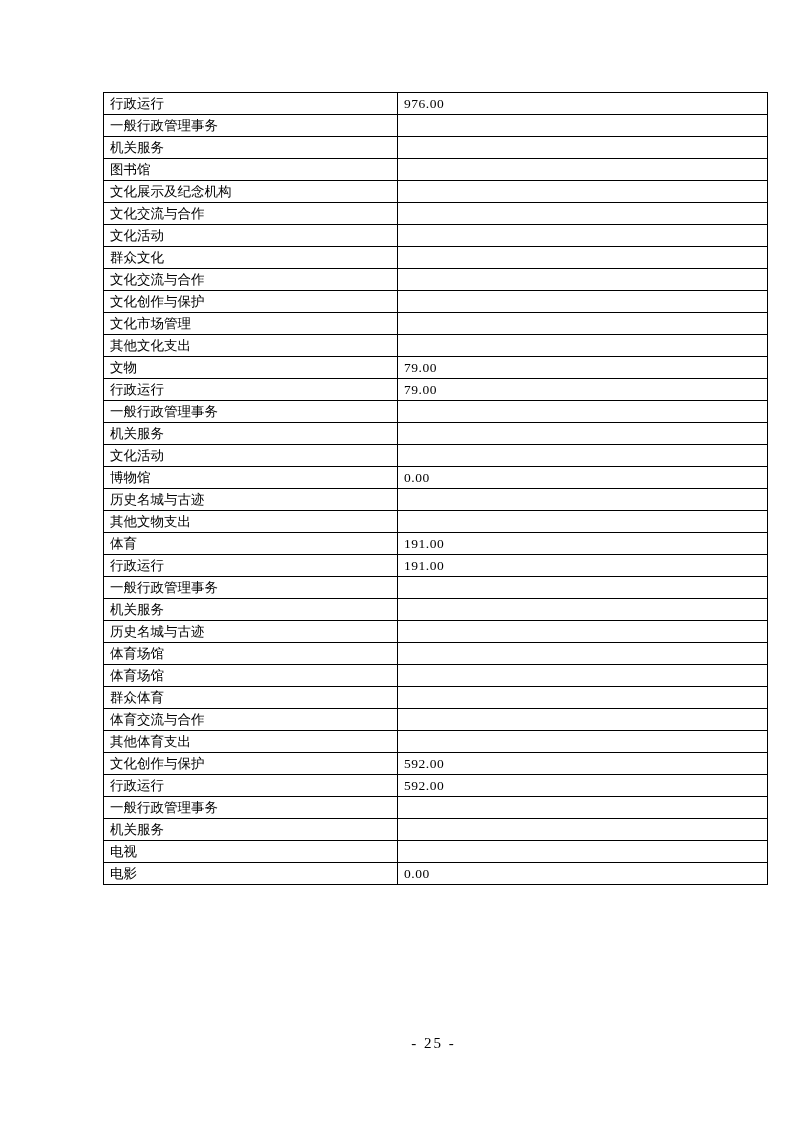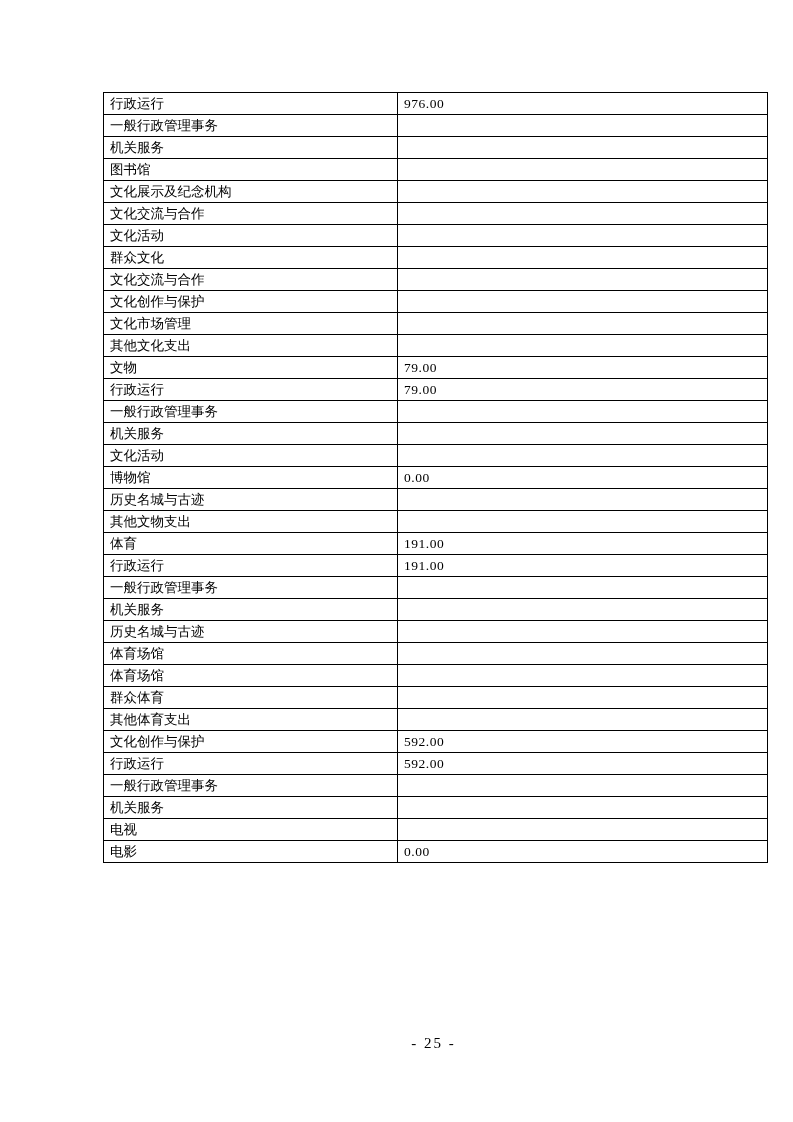--- a/index.html
+++ b/index.html
@@ -178,20 +178,24 @@
           </tr>
           <tr>
             <td class="label-col ind-2">体育场馆</td>
             <td class="value-col"></td>
           </tr>
           <tr>
             <td class="label-col ind-2">群众体育</td>
             <td class="value-col"></td>
           </tr>
           <tr>
+            <td class="label-col ind-2">体育交流与合作</td>
+            <td class="value-col"></td>
+          </tr>
+          <tr>
             <td class="label-col ind-2">其他体育支出</td>
             <td class="value-col"></td>
           </tr>
           <tr>
             <td class="label-col ind-1">文化创作与保护</td>
             <td class="value-col">592.00</td>
           </tr>
           <tr>
             <td class="label-col ind-2">行政运行</td>
             <td class="value-col">592.00</td>

